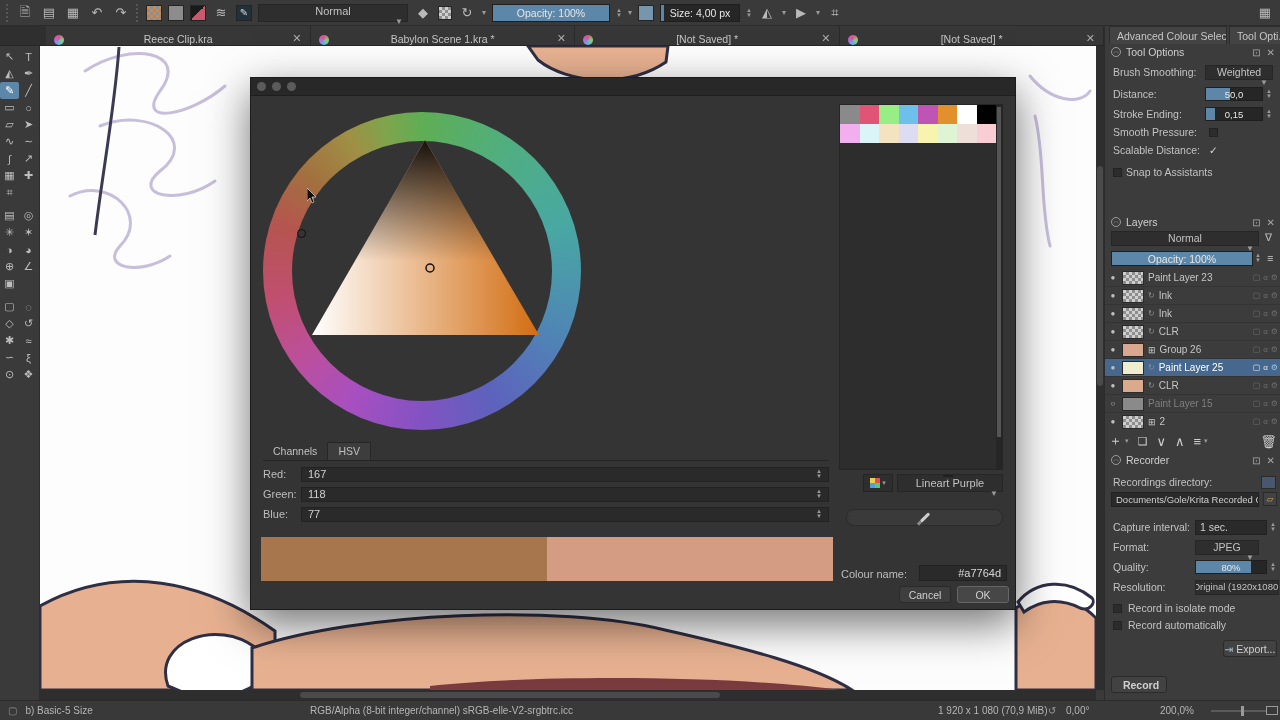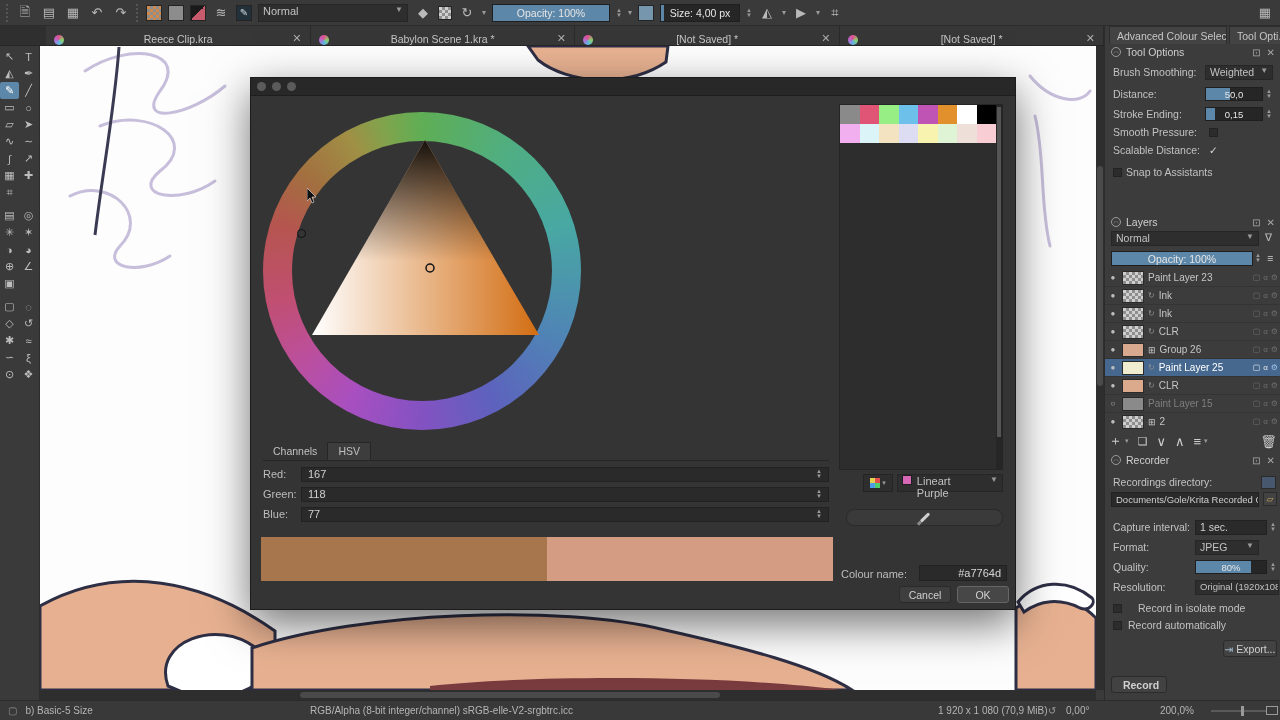--- a/index.html
+++ b/index.html
@@ -4,21 +4,21 @@
 <style>
   *{margin:0;padding:0;box-sizing:border-box;}
   html,body{width:1280px;height:720px;overflow:hidden;background:#3a3a3a;
     font-family:"Liberation Sans",sans-serif;color:#c8c8c8;font-size:11px;-webkit-font-smoothing:antialiased;}
   .abs{position:absolute;}
   
   #toolbar{position:absolute;left:0;top:0;width:1280px;height:26px;background:#3a3a3a;border-bottom:1px solid #2c2c2c;display:flex;align-items:center;gap:6px;padding:0 6px;}
   .tbicon{width:18px;height:18px;display:flex;align-items:center;justify-content:center;color:#b9b9b9;font-size:13px;}
   .tbsw{width:16px;height:16px;border:1px solid #242424;}
   .grip{width:4px;height:18px;border-left:2px dotted #565656;}
-  .dd{background:#2e2e2e;border:1px solid #262626;height:18px;display:flex;align-items:flex-start;padding:0 4px;color:#c2c2c2;}
+  .dd{background:#2e2e2e;border:1px solid #262626;height:18px;display:flex;align-items:center;padding:0 4px;color:#c2c2c2;flex-direction:column;}
   .dd .arr{margin-left:auto;color:#9a9a9a;font-size:8px;padding-left:6px;}
   .slider{position:relative;background:#262626;border:1px solid #1f1f1f;height:18px;overflow:hidden;color:#e6e6e6;}
   .slider .fill{position:absolute;left:0;top:0;bottom:0;background:#5d87a8;}
   .slider .txt{position:relative;display:block;text-align:center;line-height:17px;font-size:10.5px;}
   .spin{display:flex;flex-direction:column;justify-content:center;color:#9a9a9a;font-size:6px;line-height:5px;}
   
   #tabbar{position:absolute;left:0;top:26px;width:1104px;height:20px;background:#2f2f2f;display:flex;border-bottom:1px solid #262626;padding-left:46px;}
   .doctab{flex:1;display:flex;align-items:flex-end;background:#373737;border-right:1px solid #2a2a2a;padding:0 8px;color:#c4c4c4;font-size:10.5px;}
   .doctab .kicon{width:10px;height:10px;border-radius:50%;background:conic-gradient(#e34f8c,#8ad06a,#5fb7e8,#b76ad0,#e34f8c);margin-right:8px;flex:0 0 auto;}
   .doctab .tlabel{flex:1;text-align:center;overflow:hidden;white-space:nowrap;text-overflow:ellipsis;}
@@ -585,21 +585,21 @@
   </div>
   <div class="prow" style="top:553px;">
     <span>Resolution:</span>
     <div class="dd ctl" style="left:82px;width:84px;height:15px;font-size:9.5px;white-space:nowrap;overflow:hidden;">
       <span>Original (1920x1080)</span>
 
     </div>
   </div>
   <div class="prow" style="top:574px;">
     <span class="cb"></span>
-    <span style="margin-left:16px;">Record in isolate mode</span>
+    <span style="margin-left:6px;">Record in isolate mode</span>
   </div>
   <div class="prow" style="top:591px;">
     <span class="cb"></span>
     <span style="margin-left:6px;">Record automatically</span>
   </div>
   <div class="rbtn abs" style="left:6px;top:650px;width:56px;font-weight:bold;">
     <span style="width:8px;height:8px;border-radius:50%;background:#b14a5a;margin-right:4px;"></span>
     <span>Record</span>
   </div>
   <div class="rbtn abs" style="left:118px;top:614px;width:54px;">

